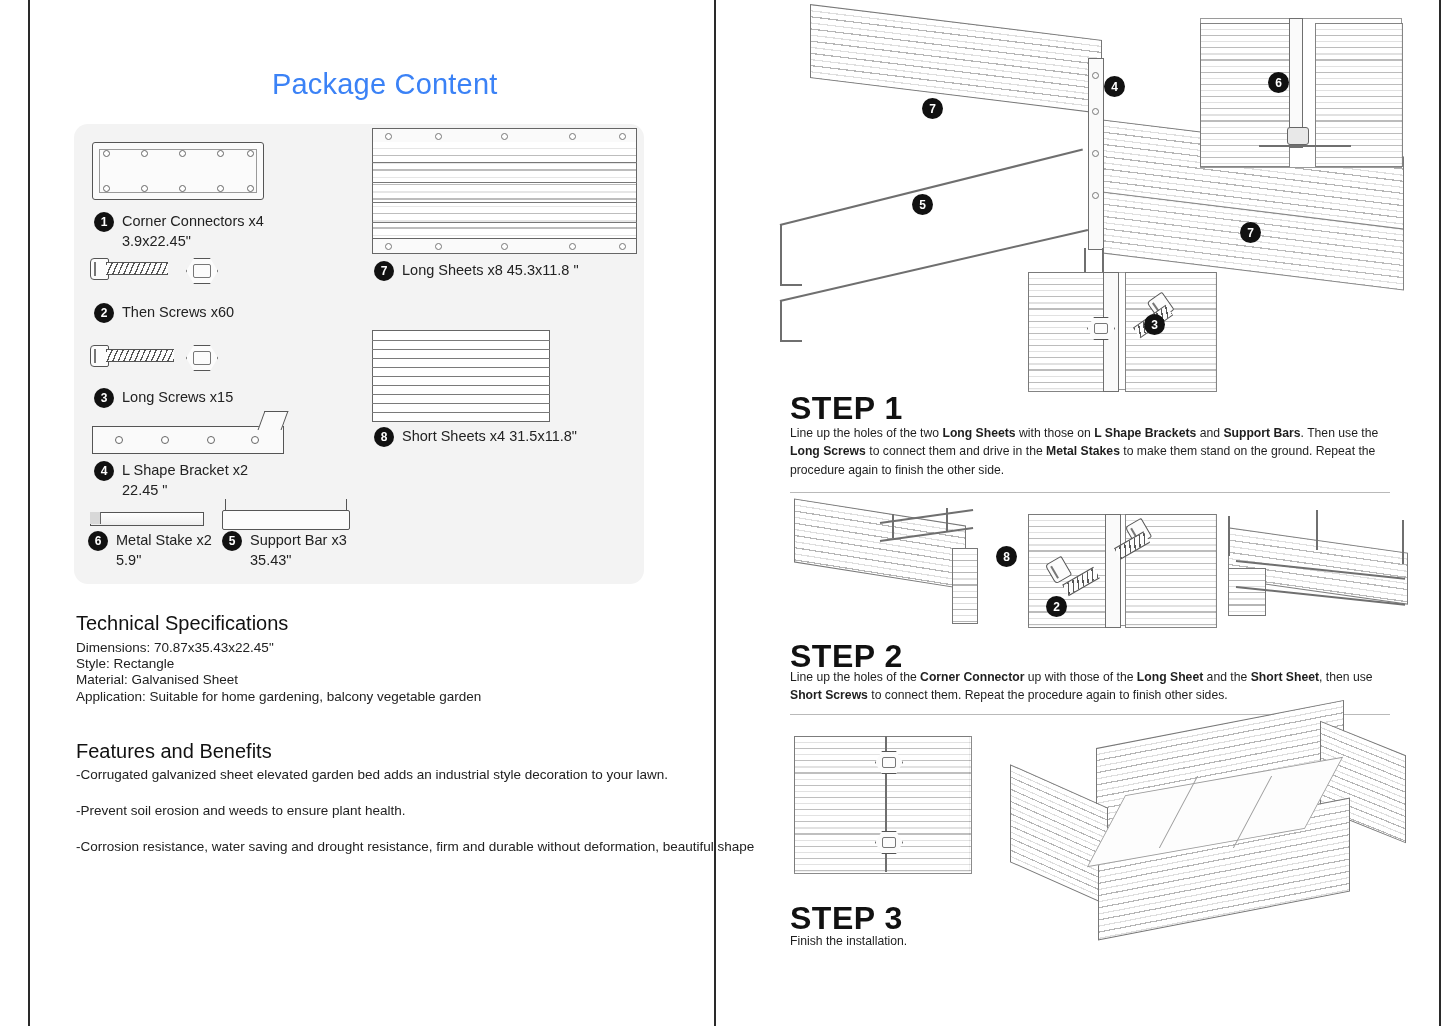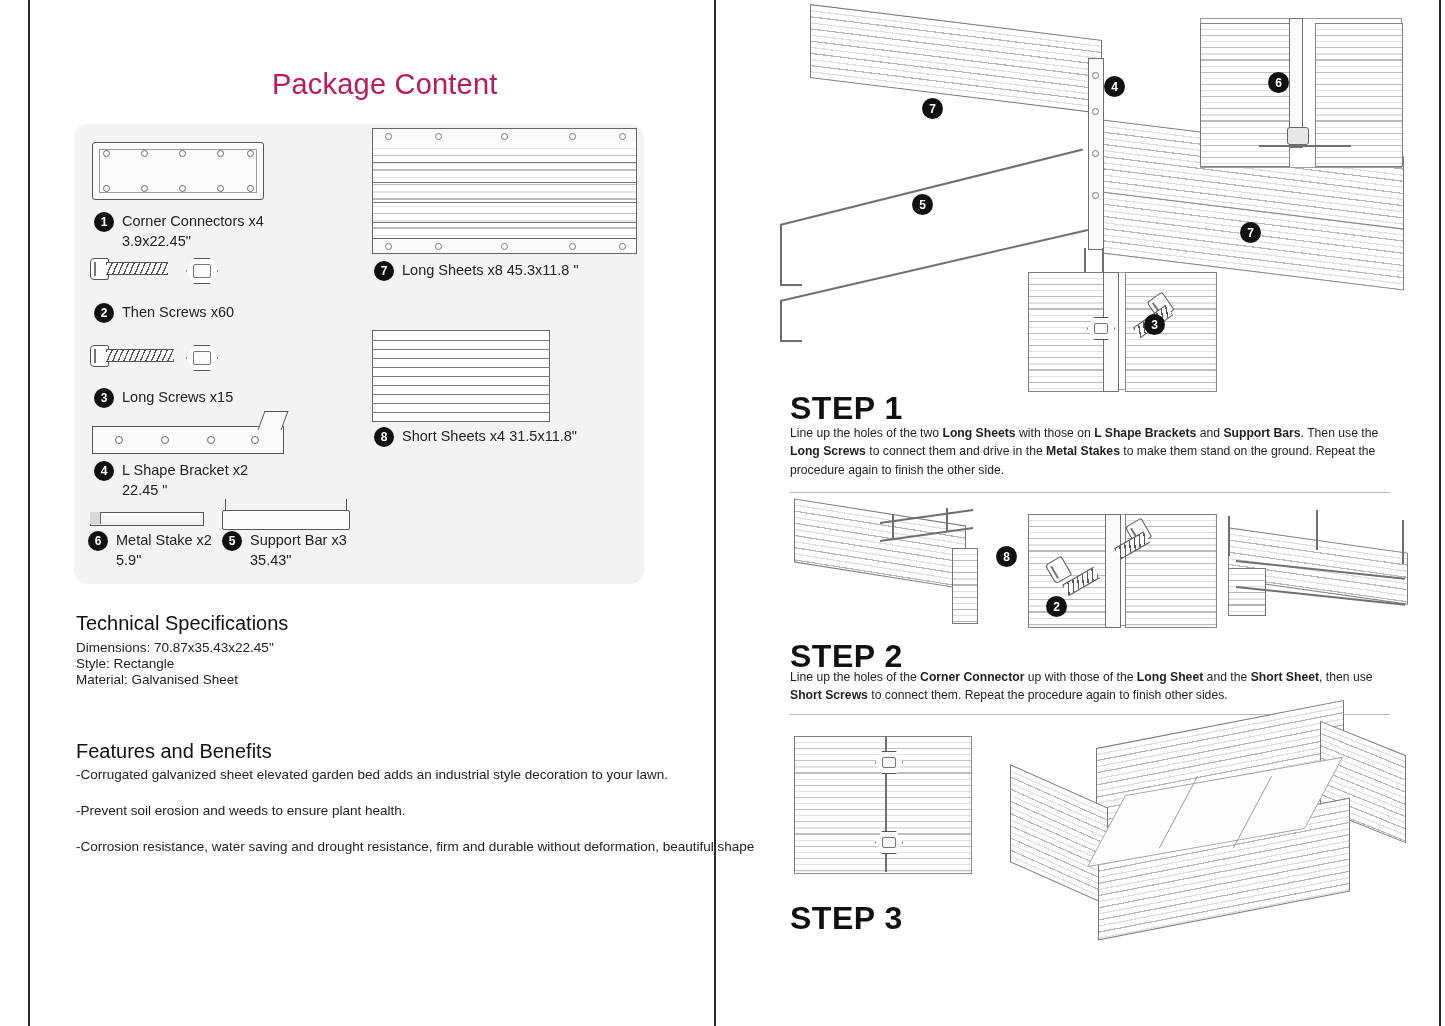--- a/index.html
+++ b/index.html
@@ -47,21 +47,21 @@
     background: #2a2a2a;
   }
 
   
   .pkg-title {
     position: absolute;
     left: 272px; top: 68px;
     font-size: 29px;
     font-weight: 400;
     letter-spacing: .2px;
-    color: #be185d;
+    color: #3b82f6;
   }
   .pkg-box {
     position: absolute;
     left: 74px; top: 124px;
     width: 570px; height: 460px;
     background: #f3f3f3;
     border-radius: 14px;
   }
   .num-badge {
     width: 20px; height: 20px;
@@ -445,20 +445,21 @@
     </div>
     <div class="item-row" style="left:374px;top:427px">
       <div class="num-badge">8</div>
       <div class="item-label">Short Sheets x4   31.5x11.8"</div>
     </div>
 
     <div class="section-h" style="left:76px;top:612px">Technical Specifications</div>
     <div class="body-line" style="left:76px;top:638px">Dimensions:  70.87x35.43x22.45"</div>
     <div class="body-line" style="left:76px;top:654px">Style: Rectangle</div>
     <div class="body-line" style="left:76px;top:670px">Material: Galvanised Sheet</div>
+    <div class="body-line" style="left:76px;top:687px">Application: Suitable for home gardening, balcony vegetable garden</div>
 
     <div class="section-h" style="left:76px;top:740px">Features and Benefits</div>
     <div class="body-line" style="left:76px;top:765px">-Corrugated galvanized sheet elevated garden bed adds an industrial style decoration to your lawn.</div>
     <div class="body-line" style="left:76px;top:801px">-Prevent soil erosion and weeds to ensure plant health.</div>
     <div class="body-line" style="left:76px;top:837px">-Corrosion resistance, water saving and drought resistance, firm and durable without deformation, beautiful shape</div>
   </div>
 
   <div class="right-pane">
     <div class="right-border-r"></div>
 
@@ -567,14 +568,15 @@
 
         <div class="corr-panel" style="left:96px;top:98px;width:250px;height:92px;transform:skewY(-11deg);"></div>
 
         <div style="position:absolute;left:104px;top:52px;width:216px;height:70px;background:#fdfdfd;border:1.2px solid #9a9a9a;transform:skew(-28deg,-10deg);"></div>
         <div style="position:absolute;left:176px;top:52px;width:1.4px;height:72px;background:#9a9a9a;transform:skew(-28deg,-10deg);"></div>
         <div style="position:absolute;left:250px;top:52px;width:1.4px;height:72px;background:#9a9a9a;transform:skew(-28deg,-10deg);"></div>
       </div>
     </div>
 
     <div class="step-title" style="left:74px;top:900px">STEP 3</div>
+    <div class="step-body" style="left:74px;top:932px;width:420px"><span>Finish the installation.</span></div>
   </div>
 </div>
 
 </body></html>

